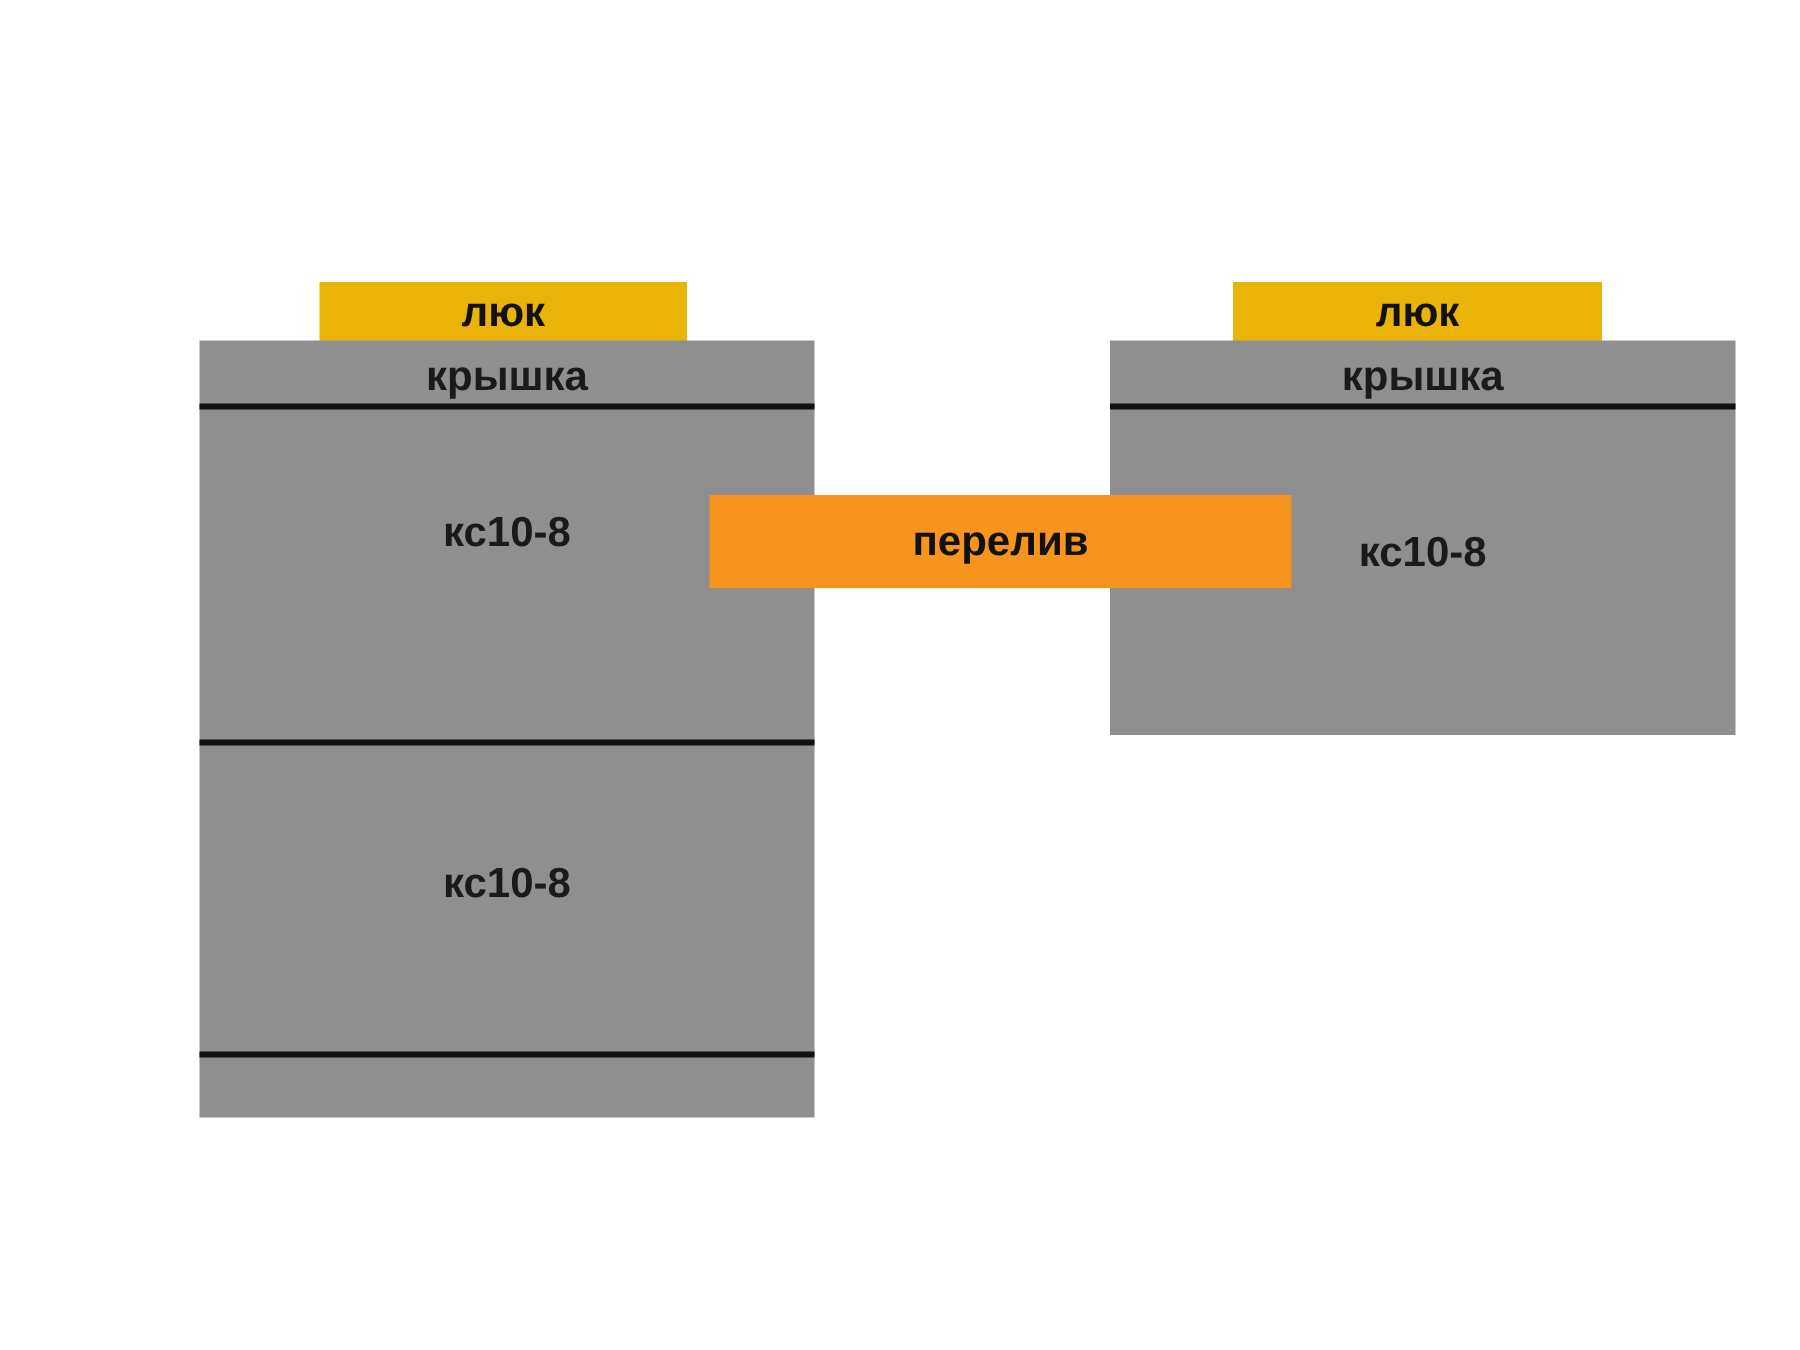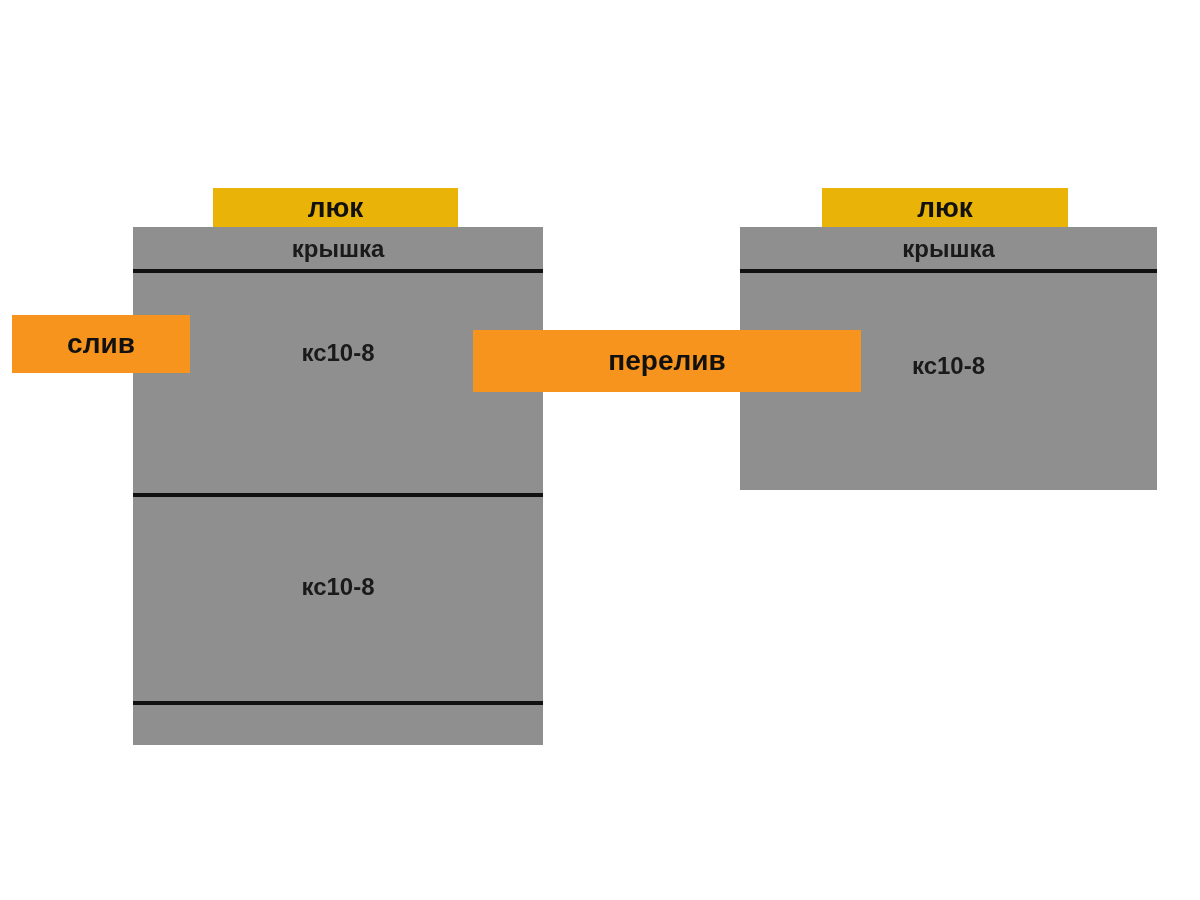--- a/index.html
+++ b/index.html
@@ -46,21 +46,21 @@
     width: 100%;
     height: 4px;
     background: #111111;
   }
   .tank-label {
     position: absolute;
     left: 0;
     width: 100%;
     text-align: center;
     font-weight: bold;
-    font-size: 24px;
+    font-size: 28px;
     color: #1a1a1a;
   }
 </style>
 </head>
 <body>
 
 <div class="canvas">
 
   <div class="hatch" style="left:213px; top:188px; width:245px; height:40px;">
     <span>люк</span>
@@ -75,23 +75,20 @@
     <div class="tank-label" style="top:112px;">кс10-8</div>
 
     <div class="joint-line" style="top:266px;"></div>
 
     <div class="tank-label" style="top:346px;">кс10-8</div>
 
     <div class="joint-line" style="top:474px;"></div>
 
   </div>
 
-  <div class="pipe" style="left:12px; top:315px; width:178px; height:58px;">
-    <span>слив</span>
-  </div>
 
   <div class="pipe" style="left:473px; top:330px; width:388px; height:62px;">
     <span>перелив</span>
   </div>
 
   <div class="hatch" style="left:822px; top:188px; width:246px; height:40px;">
     <span>люк</span>
   </div>
 
   <div class="tank" style="left:740px; top:227px; width:417px; height:263px;">

